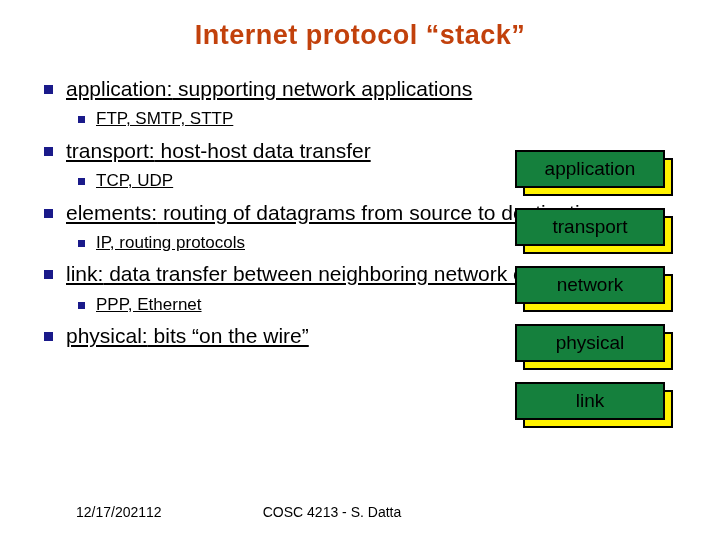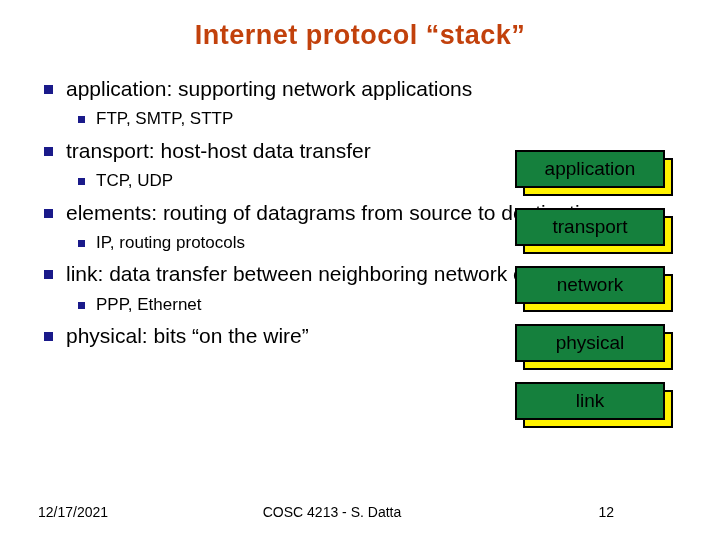--- a/index.html
+++ b/index.html
@@ -2,30 +2,30 @@
 <html><head>
 <meta charset="utf-8">
 <style>
   * { margin: 0; padding: 0; box-sizing: border-box; }
   html, body { width: 720px; height: 540px; background: #fff; font-family: Verdana, Arial, sans-serif; color: #000; }
   .slide { position: relative; width: 720px; height: 540px; padding: 20px 40px 20px 40px; }
   .title { color: #c2410c; font-family: "Comic Sans MS", "Trebuchet MS", sans-serif; font-weight: bold; font-size: 27px; text-align: center; margin-bottom: 25px; letter-spacing: 0.5px; }
   .content { display: flex; flex-direction: row; }
   .left { flex: 1; }
   ul.outer { list-style: none; padding-left: 0; }
-  ul.outer > li { position: relative; padding-left: 26px; margin-bottom: 6px; font-size: 21px; line-height: 1.25; font-family: Arial, sans-serif; }
+  ul.outer > li { position: relative; padding-left: 26px; margin-bottom: 6px; font-size: 21px; line-height: 1.25; font-family: Arial, sans-serif; text-decoration: underline; }
   ul.outer > li::before { content: ""; position: absolute; left: 4px; top: 9px; width: 9px; height: 9px; background: #1a1a8a; }
   ul.inner { list-style: none; padding-left: 0; margin-top: 4px; }
   ul.inner > li { position: relative; padding-left: 30px; font-size: 17px; line-height: 1.5; font-family: Arial, sans-serif; }
   ul.inner > li::before { content: ""; position: absolute; left: 12px; top: 10px; width: 7px; height: 7px; background: #1a1a8a; }
   .stack { position: absolute; right: 45px; top: 150px; width: 160px; }
   .layer-wrap { position: relative; height: 46px; margin-bottom: 12px; }
   .layer-shadow { position: absolute; left: 8px; top: 8px; width: 150px; height: 38px; background: #fff200; border: 2px solid #000; }
   .layer-box { position: absolute; left: 0; top: 0; width: 150px; height: 38px; background: #15803d; border: 2px solid #000; display: flex; align-items: center; justify-content: center; font-family: "Comic Sans MS", "Trebuchet MS", sans-serif; font-size: 19px; }
-  .footer { position: absolute; bottom: 20px; left: 0; width: 664px; display: flex; justify-content: space-between; padding: 0 50px 0 38px; font-size: 14px; font-family: Arial, sans-serif; color: #000; }
+  .footer { position: absolute; bottom: 20px; left: 0; width: 664px; display: flex; padding: 0 50px 0 76px; font-size: 14px; font-family: Arial, sans-serif; color: #000; }
   .footer .mid { position: absolute; left: 50%; transform: translateX(-50%); }
 </style>
 </head>
 <body>
 
 <div class="slide">
   <div class="title">Internet protocol “stack”</div>
 
   <div class="content">
     <div class="left">

